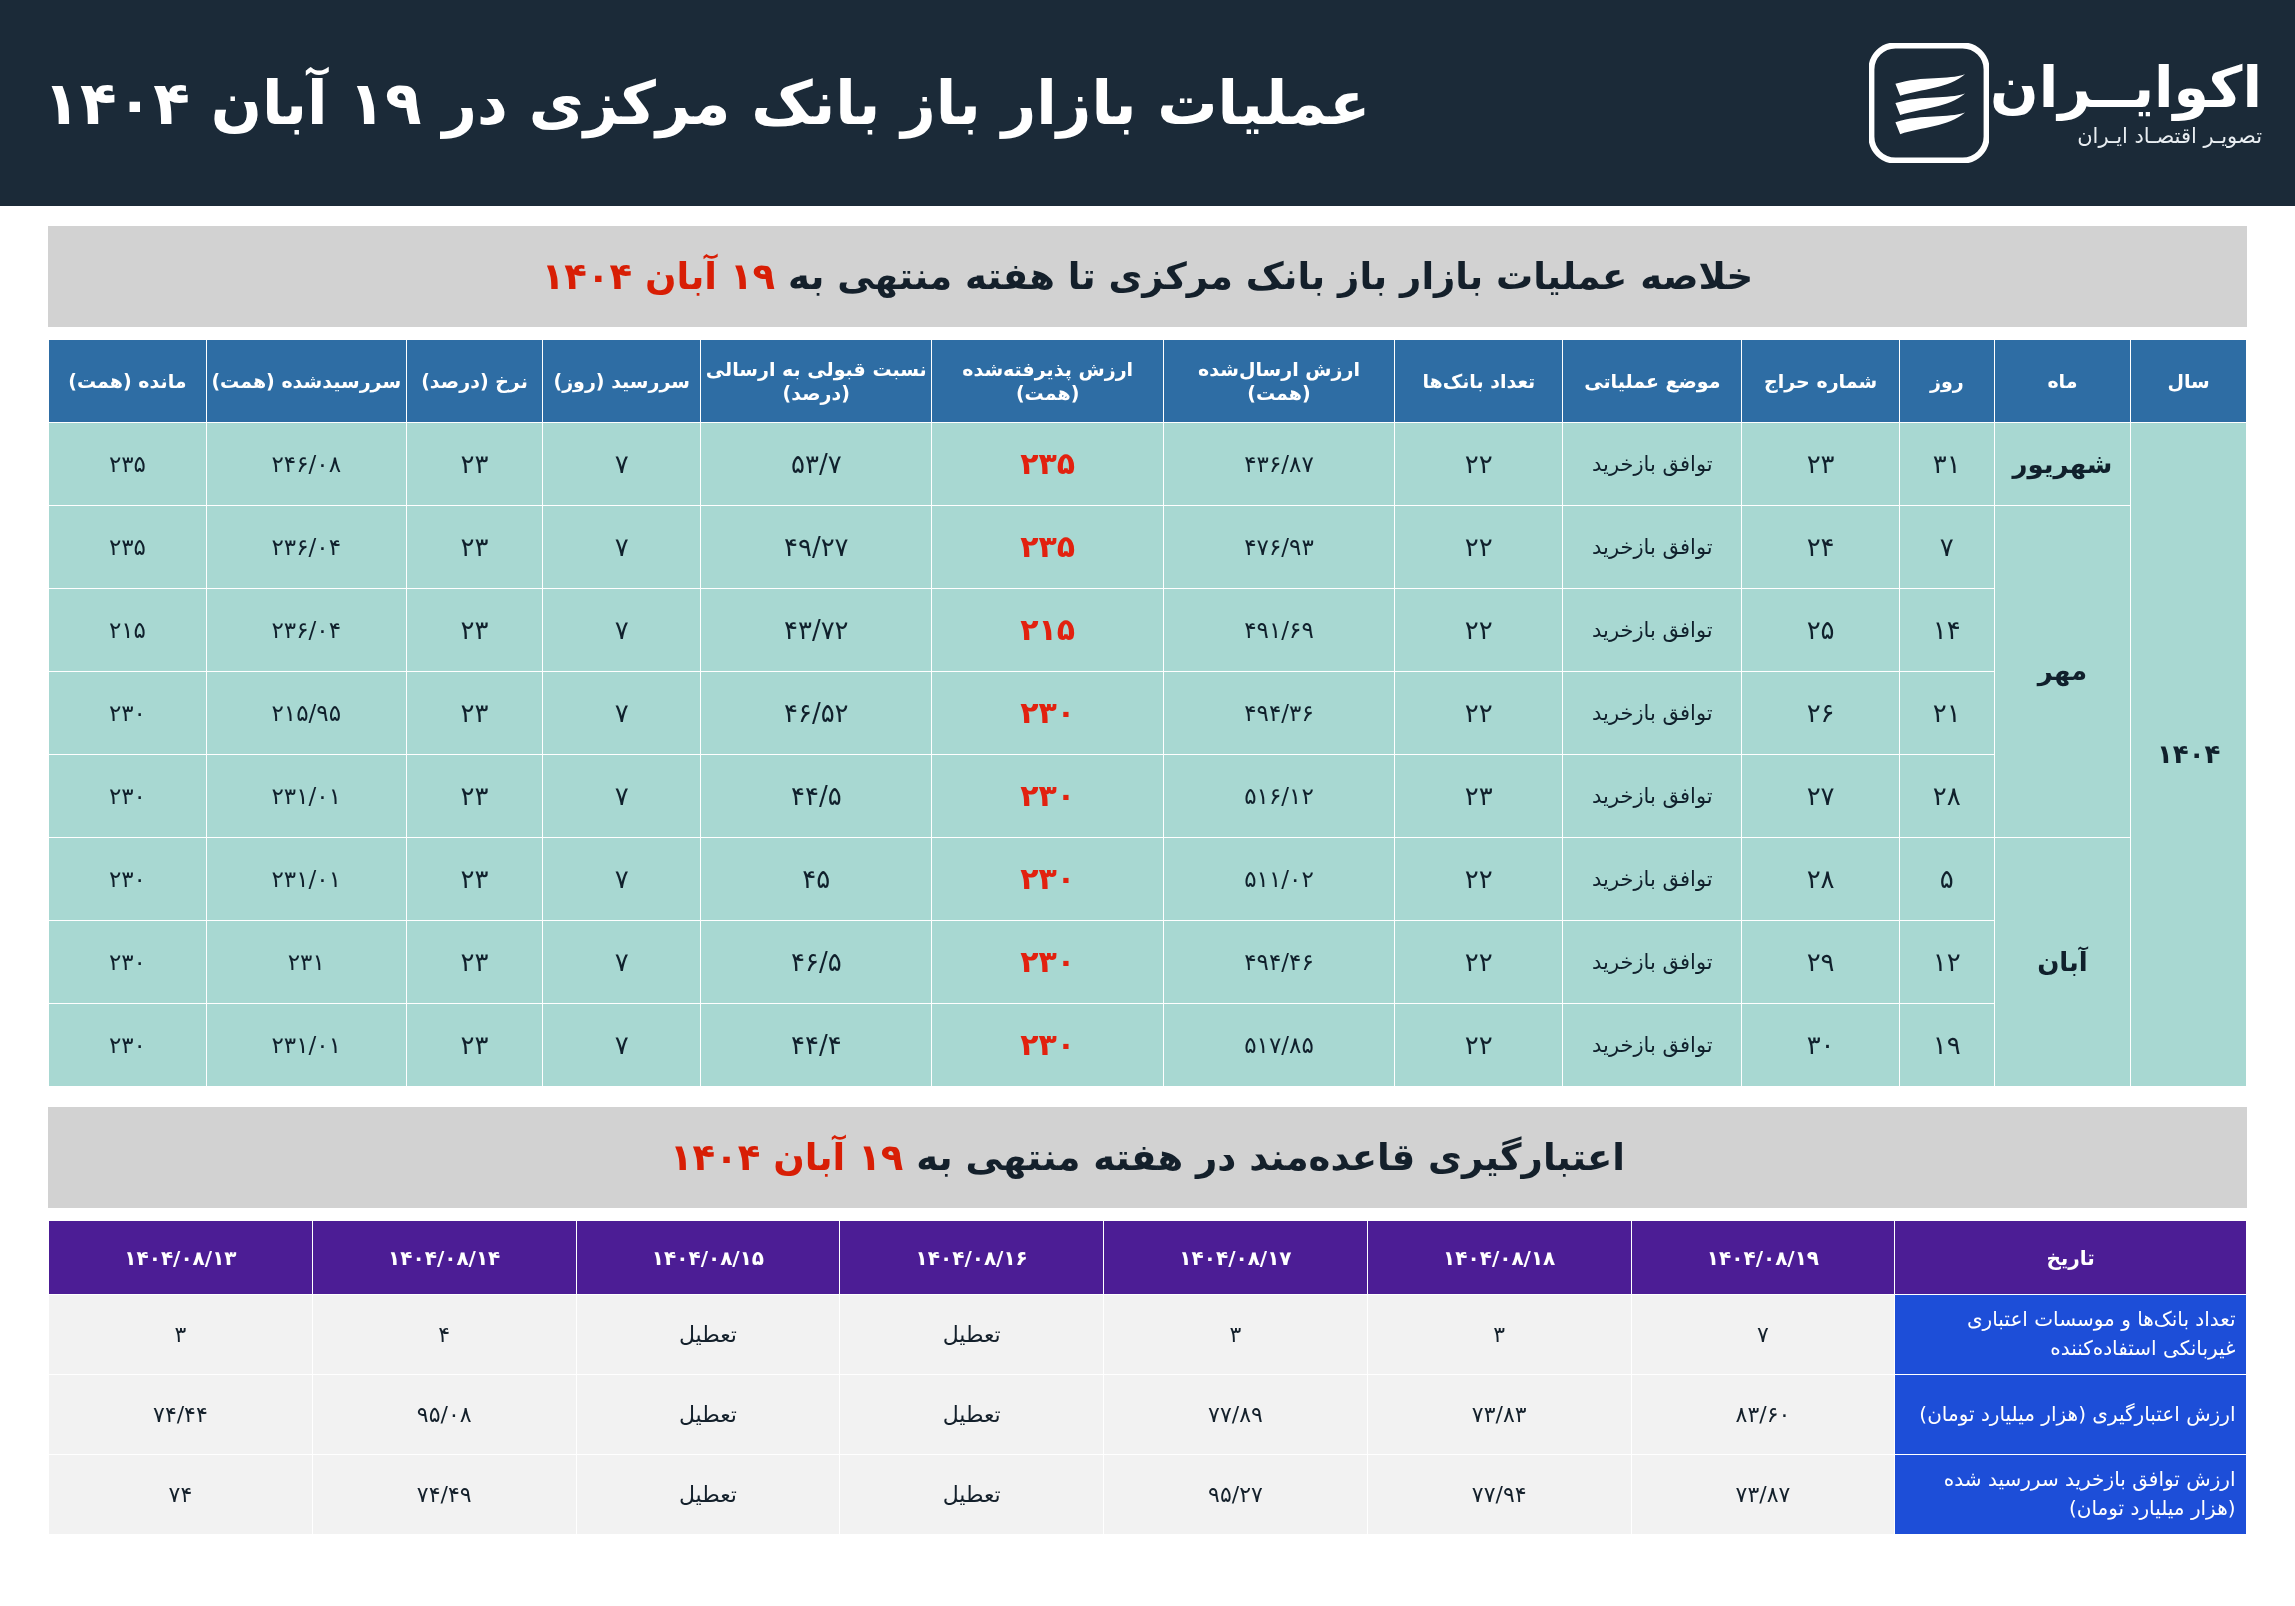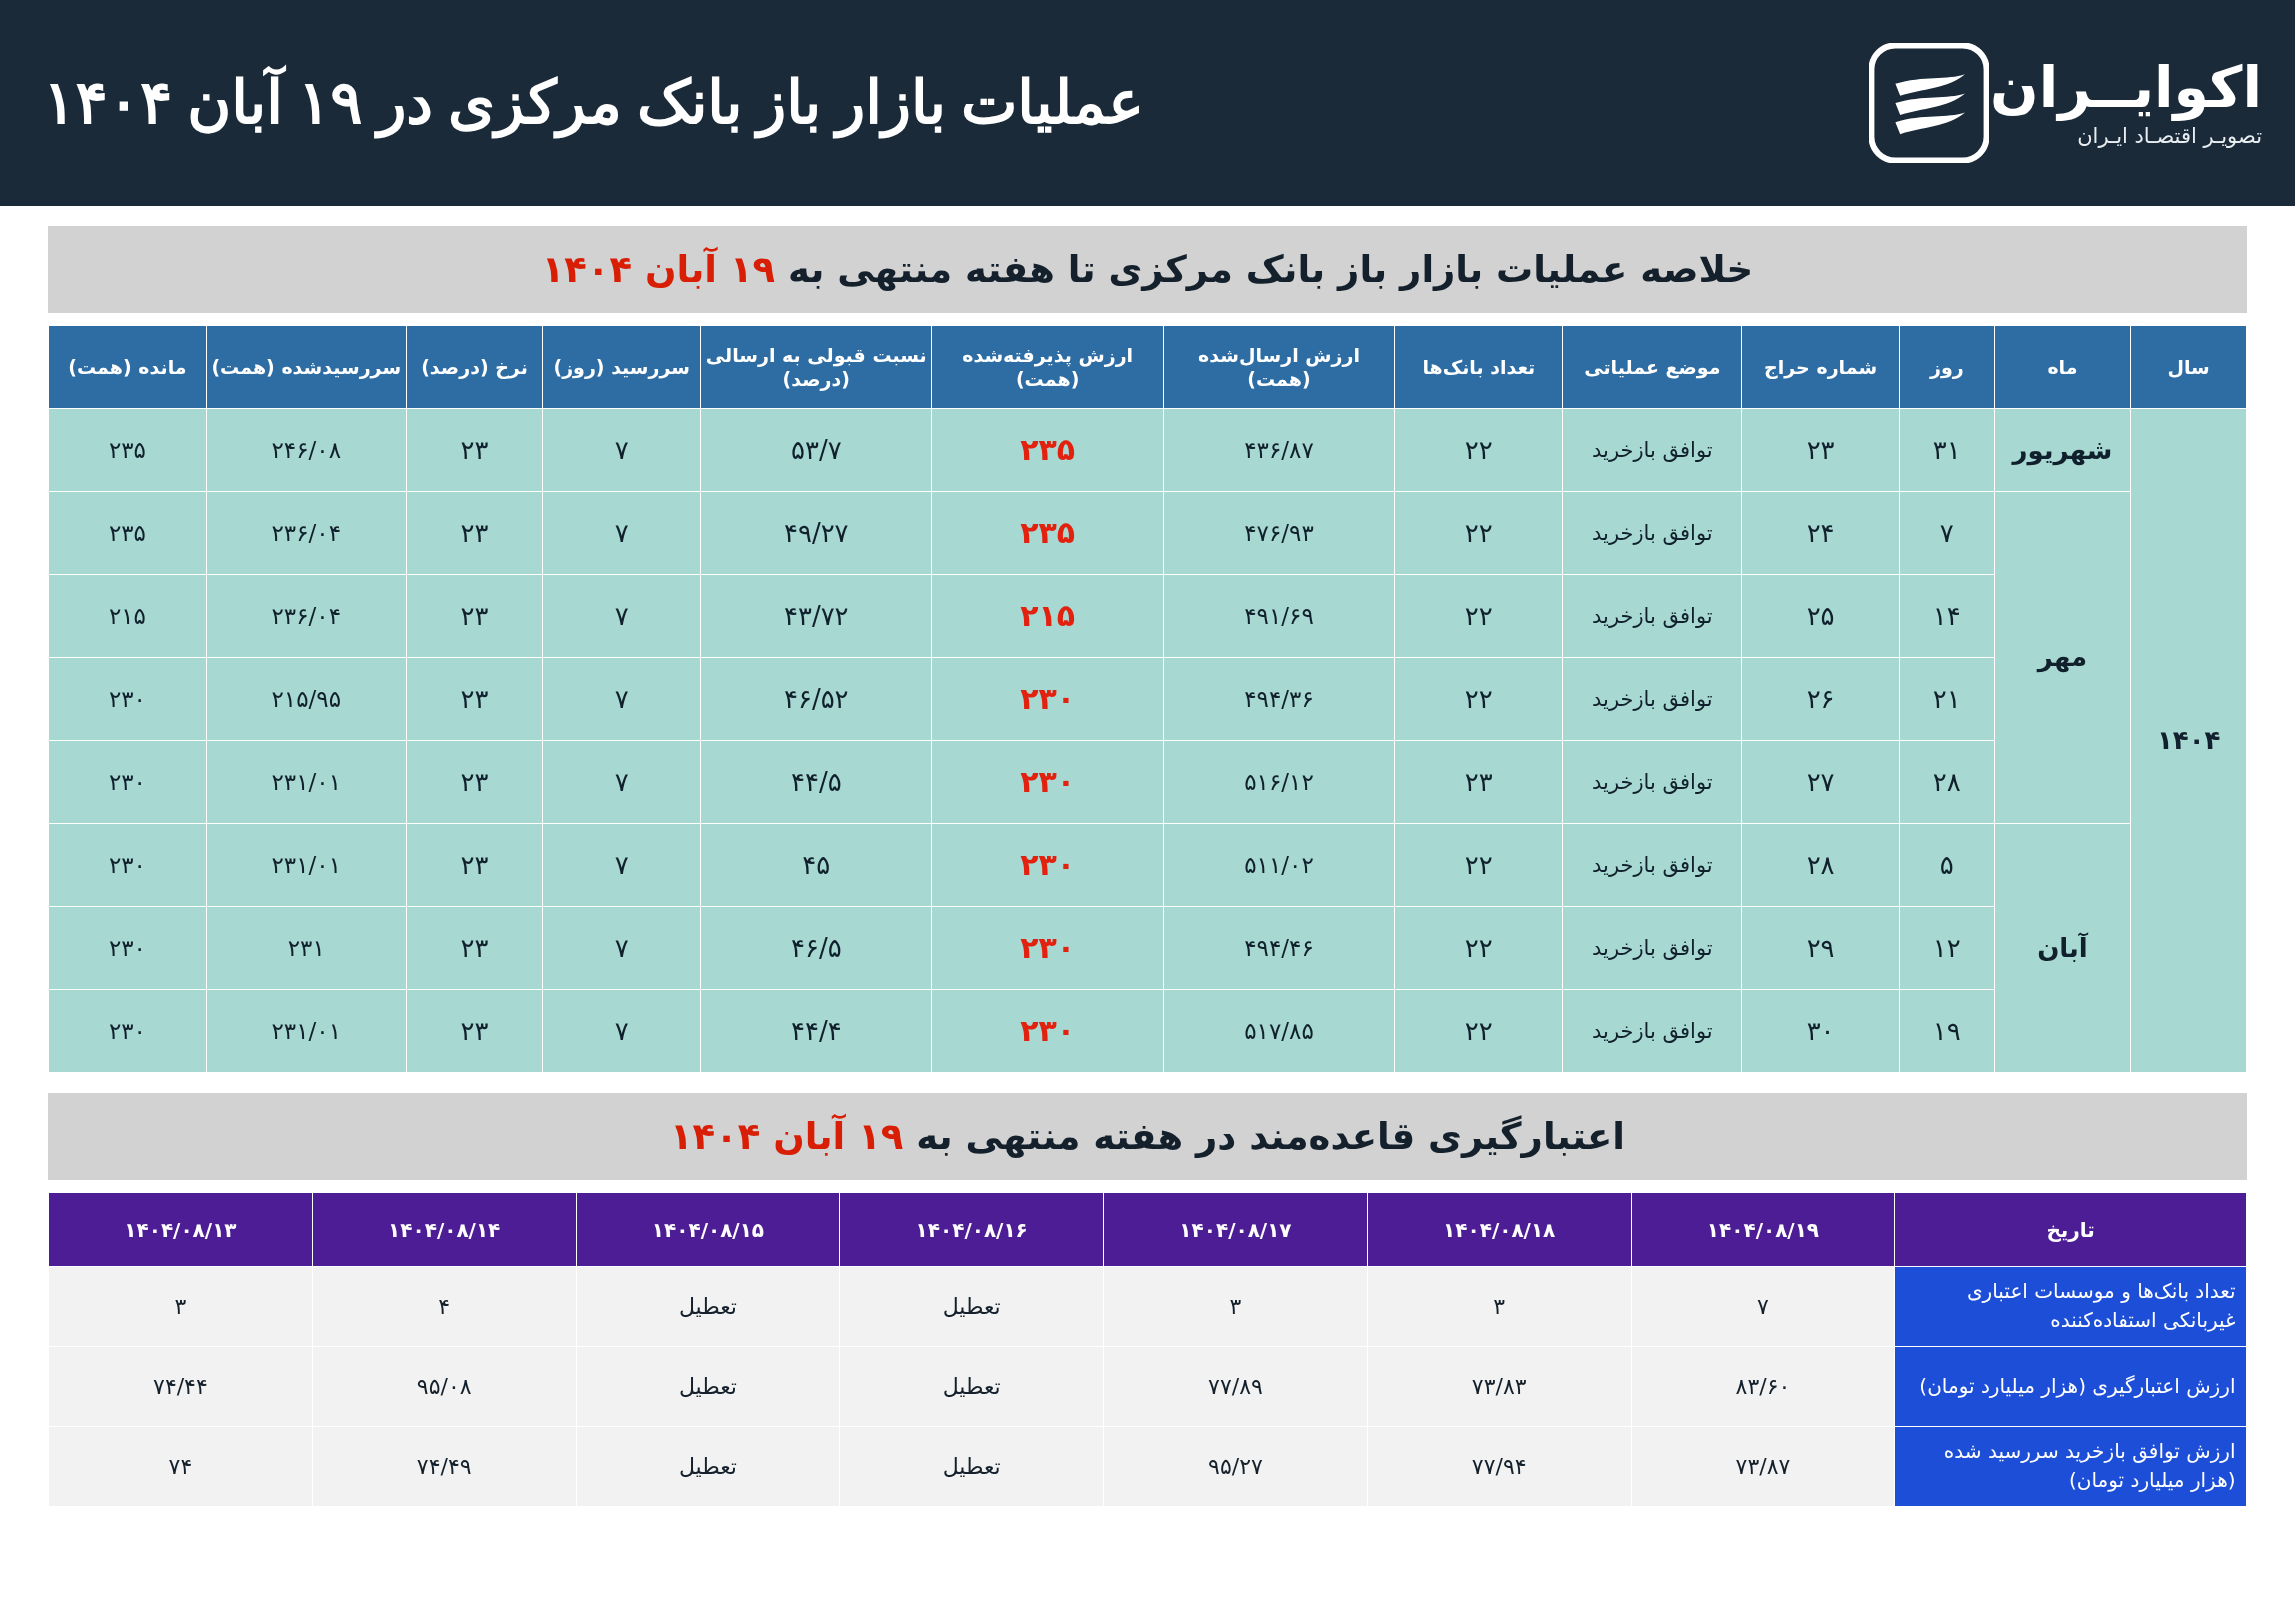--- a/index.html
+++ b/index.html
@@ -57,28 +57,27 @@
   }
   .header-title {
     color: #ffffff;
     font-size: 60px;
     font-weight: bold;
     text-align: right;
     padding-left: 14.3px;
     line-height: 1.35;
     max-width: 1387px;
     direction: rtl;
-    font-family: Liberation Serif, serif;
   }
 
   
   .banner {
     margin: 20px 48px 0 48px;
     background: #d2d2d2;
-    height: 87px;
+    height: 101px;
     display: flex;
     align-items: center;
     justify-content: center;
     box-sizing: border-box;
   }
   .banner-text {
     font-size: 37px;
     font-weight: bold;
     color: #14202b;
     direction: rtl;

